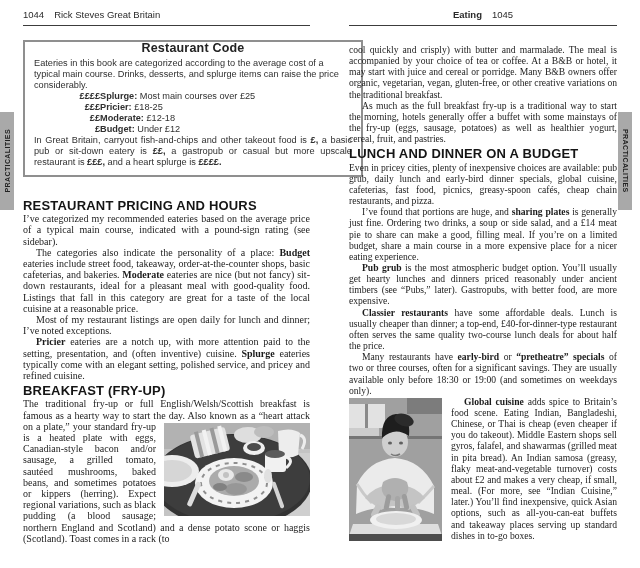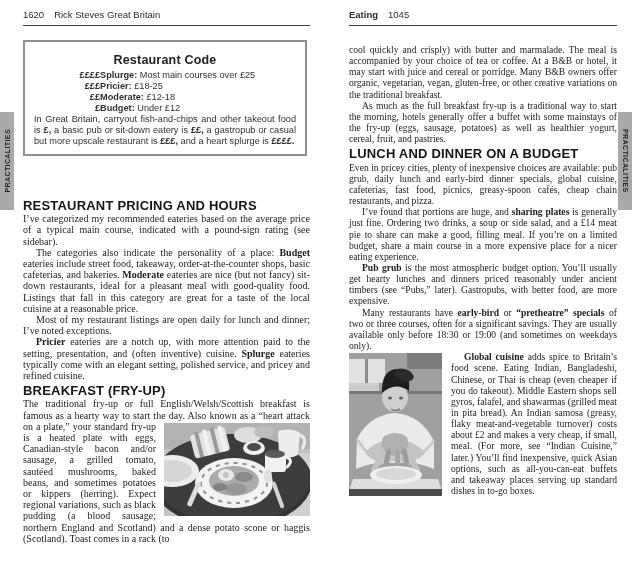--- a/index.html
+++ b/index.html
@@ -9,43 +9,43 @@
     font-family:"Liberation Serif", serif;
   }
   
   .page-header {
     position:absolute; top:9px;
     font-family:"Liberation Sans", sans-serif;
     font-size:9.5px; color:#2b2b2b;
     border-bottom:1px solid #3c3c3c; padding-bottom:5px;
   }
   .header-left  { left:23px;  width:287px; text-align:left; }
-  .header-right { left:349px; width:268px; text-align:left; }
+  .header-right { left:349px; width:268px; text-align:center; }
   .header-left .book-title { margin-left:10px; }
   .header-right .chapter   { font-weight:bold; }
   .header-right .pagenum   { margin-left:10px; }
 
   
   .side-tab {
     position:absolute; width:14px; height:98px; top:112px;
     background:#a9a9a9; color:#222;
     font-family:"Liberation Sans", sans-serif;
     font-size:7px; font-weight:bold; letter-spacing:0.4px;
     display:flex; align-items:center; justify-content:center;
   }
   .tab-left  { left:0; }
   .tab-right { left:618px; }
   .tab-left span  { writing-mode:vertical-rl; transform:rotate(180deg); white-space:nowrap; }
   .tab-right span { writing-mode:vertical-rl; white-space:nowrap; }
 
   
   .code-box {
-    position:absolute; left:23px; top:40px; width:284px; box-sizing:border-box;
+    position:absolute; left:23px; top:40px; width:340px; box-sizing:border-box;
     border:2px solid #8f8f8f; background:#fff;
-    padding:12px 9px 7px 9px;
+    padding:0 9px 7px 9px;
     font-family:"Liberation Sans", sans-serif;
     font-size:9.2px; line-height:11px; color:#303030;
   }
   .code-box h3 {
     margin:1px 0 4px 0; text-align:center;
     font-size:12.5px; letter-spacing:0.2px; color:#222;
   }
   .code-box p { margin:0; }
   .tier-row  { display:flex; }
   .tier-symbol { flex:none; width:66px; text-align:right; font-weight:bold; }
@@ -78,35 +78,36 @@
   .photo-man {
     float:left; width:93px; height:143px; margin:2px 9px 1px 0;
     background:#a3a3a3; display:block;
   }
   .photo-br svg, .photo-man svg { display:block; }
 </style>
 </head>
 <body>
 
 <div class="page-header header-left">
-  <span class="pagenum">1620</span><span class="book-title">Rick Steves Great Britain</span>
+  <span class="pagenum">1044</span><span class="book-title">Rick Steves Great Britain</span>
 </div>
 <div class="page-header header-right">
   <span class="chapter">Eating</span><span class="pagenum">1045</span>
 </div>
 
 <div class="side-tab tab-left">
   <span>PRACTICALITIES</span>
 </div>
 <div class="side-tab tab-right">
   <span>PRACTICALITIES</span>
 </div>
 
 <div class="code-box">
   <h3>Restaurant Code</h3>
+  <p>Eateries in this book are categorized according to the average cost of a typical main course. Drinks, desserts, and splurge items can raise the price considerably.</p>
   <div class="tier-row">
     <span class="tier-symbol">££££</span>
     <span class="tier-text"><b>Splurge:</b> <span>Most main courses over £25</span></span>
   </div>
   <div class="tier-row">
     <span class="tier-symbol">£££</span>
     <span class="tier-text"><b>Pricier:</b> <span>£18-25</span></span>
   </div>
   <div class="tier-row">
     <span class="tier-symbol">££</span>
@@ -168,20 +169,21 @@
 </div>
 
 <div class="col-right">
   <p class="body"><span>cool quickly and crisply) with butter and marmalade. The meal is accompanied by your choice of tea or coffee. At a B&amp;B or hotel, it may start with juice and cereal or porridge. Many B&amp;B owners offer organic, vegetarian, vegan, gluten-free, or other creative variations on the traditional breakfast.</span></p>
   <p class="body ind"><span>As much as the full breakfast fry-up is a traditional way to start the morning, hotels generally offer a buffet with some mainstays of the fry-up (eggs, sausage, potatoes) as well as healthier yogurt, cereal, fruit, and pastries.</span></p>
 
   <h2 class="section">LUNCH AND DINNER ON A BUDGET</h2>
   <p class="body"><span>Even in pricey cities, plenty of inexpensive choices are available: pub grub, daily lunch and early-bird dinner specials, global cuisine, cafeterias, fast food, picnics, greasy-spoon cafés, cheap chain restaurants, and pizza.</span></p>
   <p class="body ind"><span>I’ve found that portions are huge, and </span><b>sharing plates</b><span> is generally just fine. Ordering two drinks, a soup or side salad, and a £14 meat pie to share can make a good, filling meal. If you’re on a limited budget, share a main course in a more expensive place for a nicer eating experience.</span></p>
   <p class="body ind"><b>Pub grub</b><span> is the most atmospheric budget option. You’ll usually get hearty lunches and dinners priced reasonably under ancient timbers (see “Pubs,” later). Gastropubs, with better food, are more expensive.</span></p>
+  <p class="body ind"><b>Classier restaurants</b><span> have some affordable deals. Lunch is usually cheaper than dinner; a top-end, £40-for-dinner-type restaurant often serves the same quality two-course lunch deals for about half the price.</span></p>
   <p class="body ind"><span>Many restaurants have </span><b>early-bird</b><span> or </span><b>“pretheatre” specials</b><span> of two or three courses, often for a significant savings. They are usually available only before 18:30 or 19:00 (and sometimes on weekdays only).</span></p>
   <p class="body ind"><span class="photo-man">
         <svg viewBox="0 0 93 143" width="93" height="143" xmlns="http://www.w3.org/2000/svg">
       <rect width="93" height="143" fill="#a0a0a0"></rect>
       <rect x="0" y="6" width="36" height="24" fill="#e2e2e2"></rect>
       <rect x="16" y="6" width="3" height="24" fill="#8a8a8a"></rect>
       <rect x="0" y="30" width="30" height="10" fill="#cccccc"></rect>
       <rect x="58" y="0" width="35" height="16" fill="#7c7c7c"></rect>
       <rect x="0" y="38" width="93" height="3" fill="#757575"></rect>
       <ellipse cx="46" cy="44" rx="13" ry="15" fill="#cfcfcf"></ellipse>

